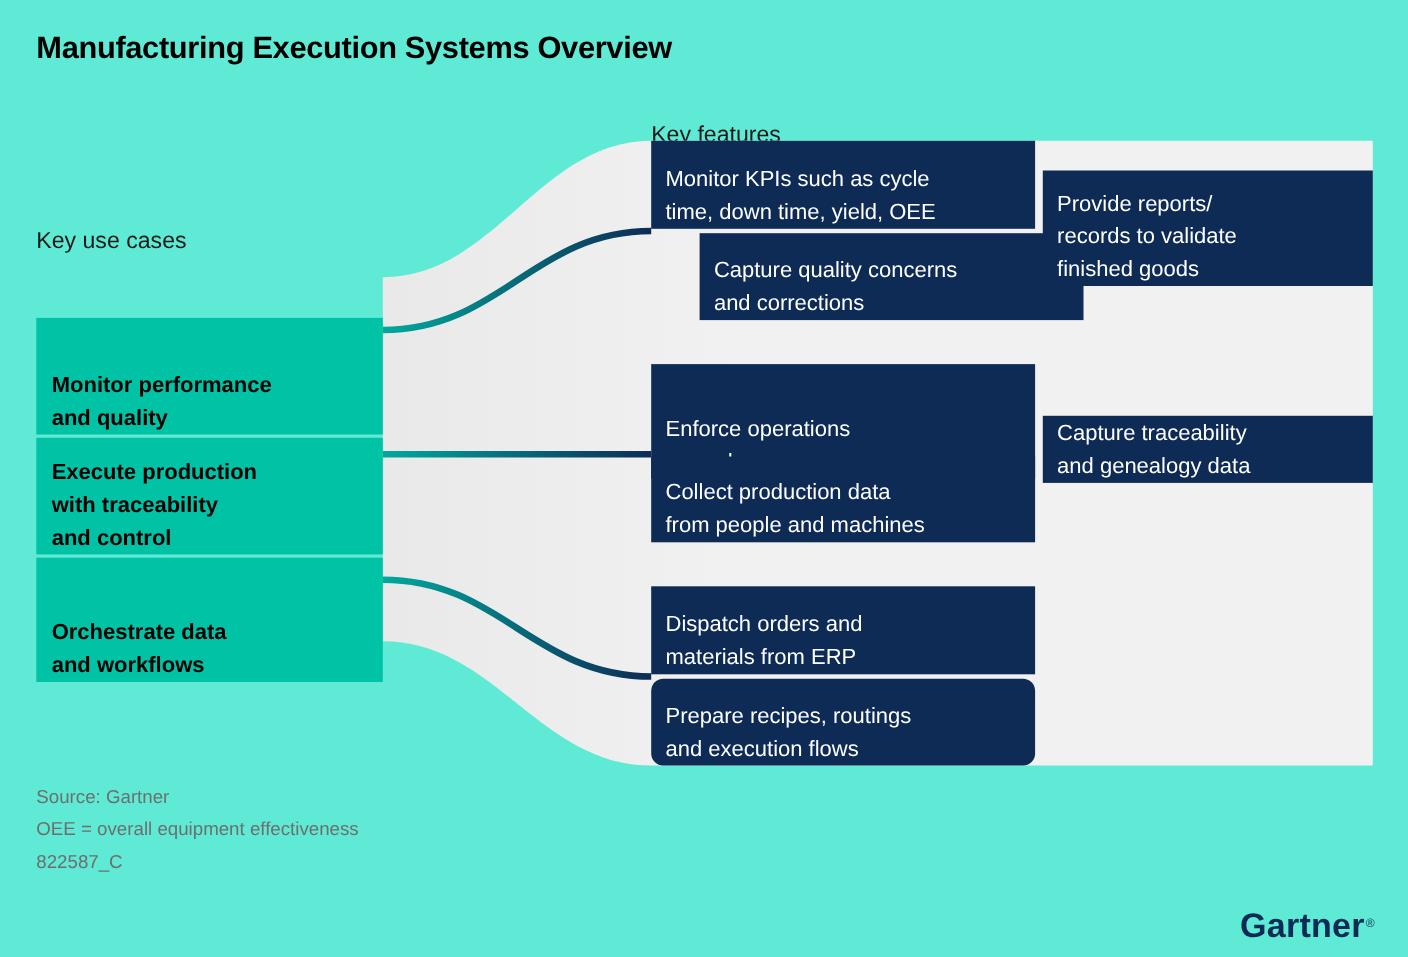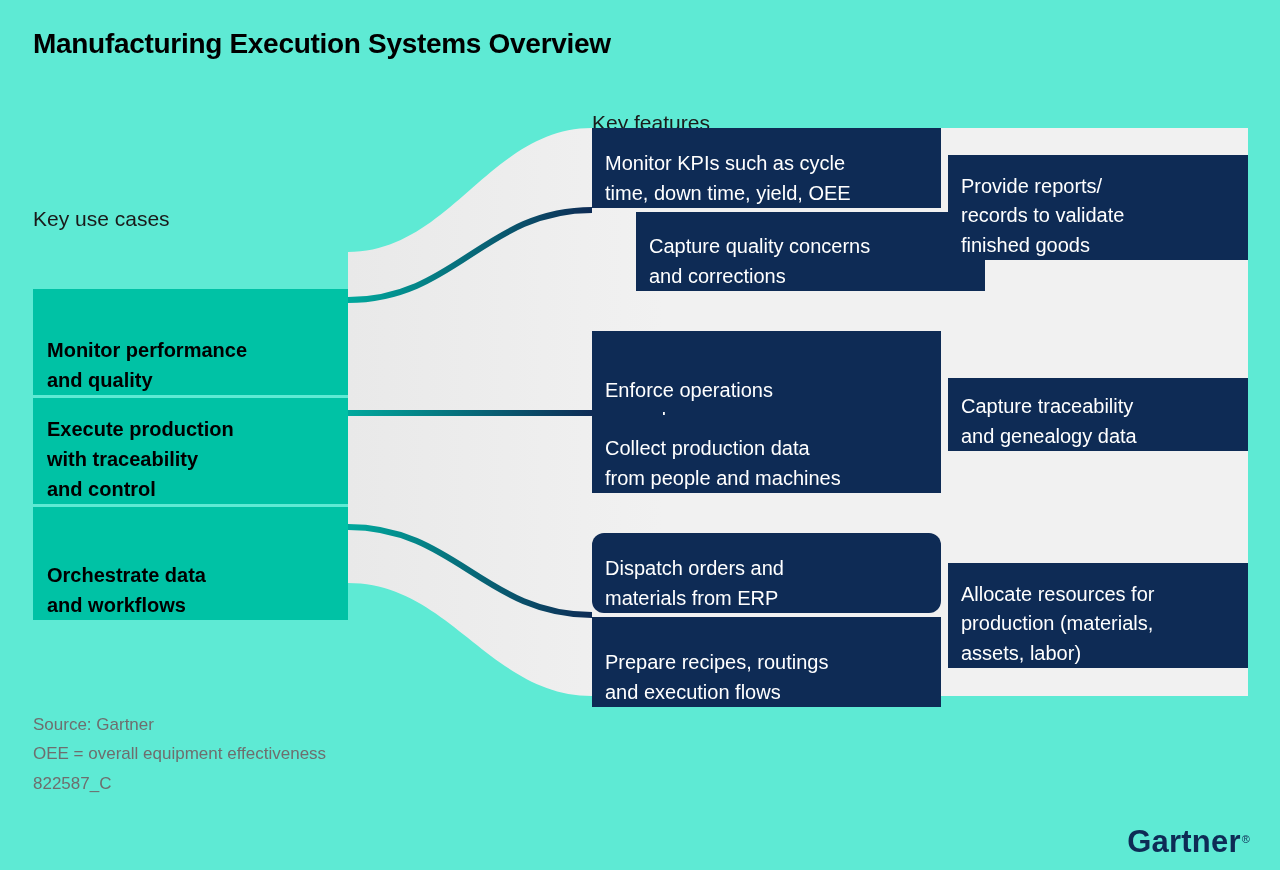--- a/index.html
+++ b/index.html
@@ -31,26 +31,26 @@
   .uc1 { top:252px; height:106px; }
   .uc2 { top:361px; height:106px; }
   .uc3 { top:470px; height:113px; }
 
   .ft, .oc { background:var(--navy); color:#fff; font-size:20px; line-height:1.47; padding-left:13px; }
   .ft { left:592px; width:349px; }
   .ft1 { top:128px; height:80px; }
   .ft2 { top:212px; height:79px;margin-left:44px; }
   .ft3 { top:331px; height:104px; }
   .ft4 { top:415px; height:78px; }
-  .ft5 { top:533px; height:80px;border-radius:12px; }
-  .ft6 { top:617px; height:90px; }
+  .ft5 { top:533px; height:80px; }
+  .ft6 { top:617px; height:79px;border-radius:11px; }
 
   .oc { left:948px; width:300px; }
   .oc1 { top:155px; height:105px; }
-  .oc2 { top:378px; height:73px; }
+  .oc2 { top:378px; height:61px; }
   .oc3 { top:563px; height:105px; }
 
   .footer-line { position:absolute; left:33px; font-size:17px; color:var(--footer_text); }
   .f1 { top:715px; }
   .f2 { top:744px; }
   .f3 { top:774px; }
 
   .logo { position:absolute; right:30px; top:824px; font-size:31px; font-weight:700;
           color:var(--navy); letter-spacing:0.2px; }
   .logo .reg { font-size:11px; vertical-align:9px; margin-left:1px; font-weight:400; }
@@ -124,25 +124,20 @@
 
   <div class="box oc oc1">
     <span>Provide reports/
 records to validate
 finished goods</span>
   </div>
   <div class="box oc oc2">
     <span>Capture traceability
 and genealogy data</span>
   </div>
-  <div class="box oc oc3">
-    <span>Allocate resources for
-production (materials,
-assets, labor)</span>
-  </div>
 
   <div class="footer-line f1">Source: Gartner</div>
   <div class="footer-line f2">OEE = overall equipment effectiveness</div>
   <div class="footer-line f3">822587_C</div>
 
   <div class="logo"><span>Gartner</span><span class="reg">®</span></div>
 
 </div>
 
 </body></html>

